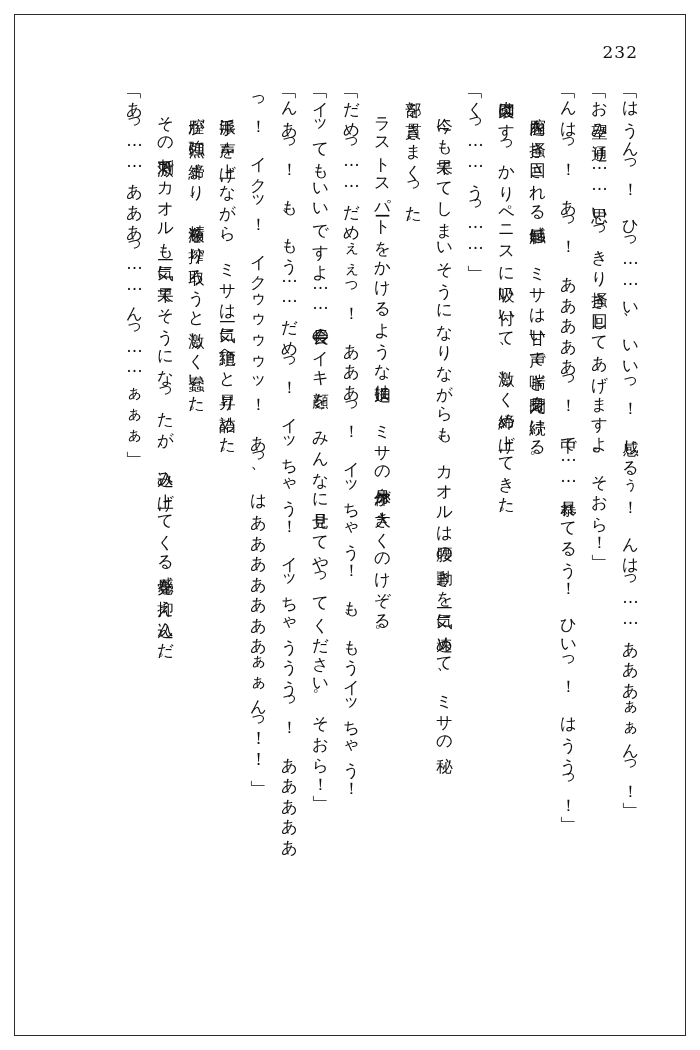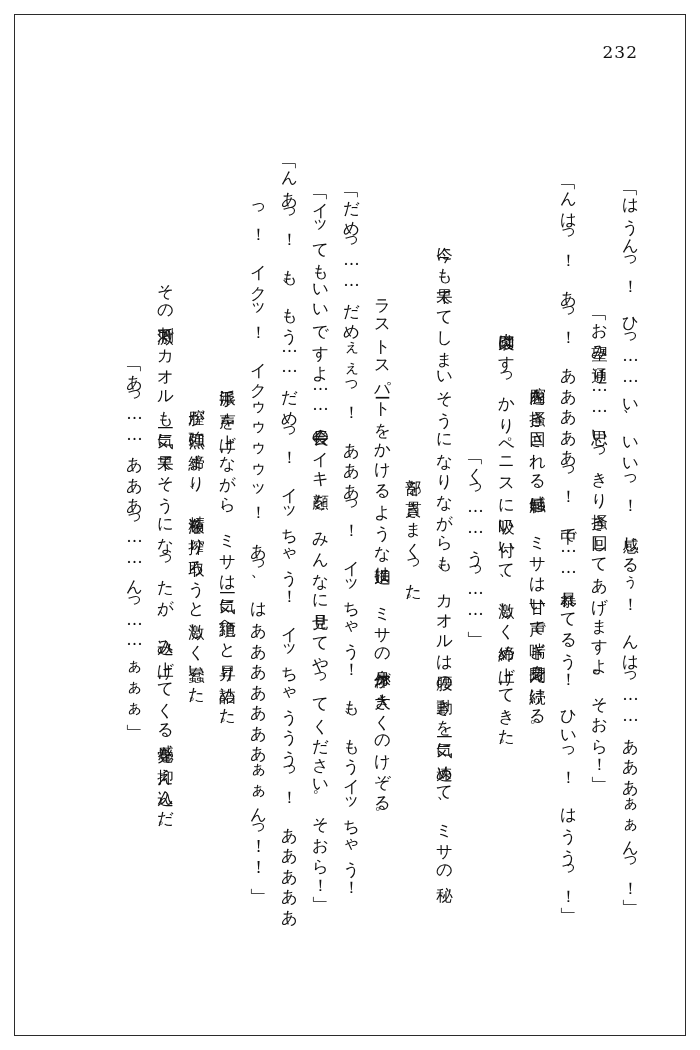--- a/index.html
+++ b/index.html
@@ -7,21 +7,20 @@
     padding: 0;
     background: #ffffff;
   }
   .page {
     position: relative;
     width: 700px;
     height: 1050px;
     background: #ffffff;
     overflow: hidden;
     font-family: "DejaVu Serif", "Liberation Serif", serif;
-    text-align: center;
   }
   .page-border {
     position: absolute;
     left: 14px;
     top: 14px;
     width: 672px;
     height: 1022px;
     border: 1px solid #2b2b2b;
     box-sizing: border-box;
     pointer-events: none;

